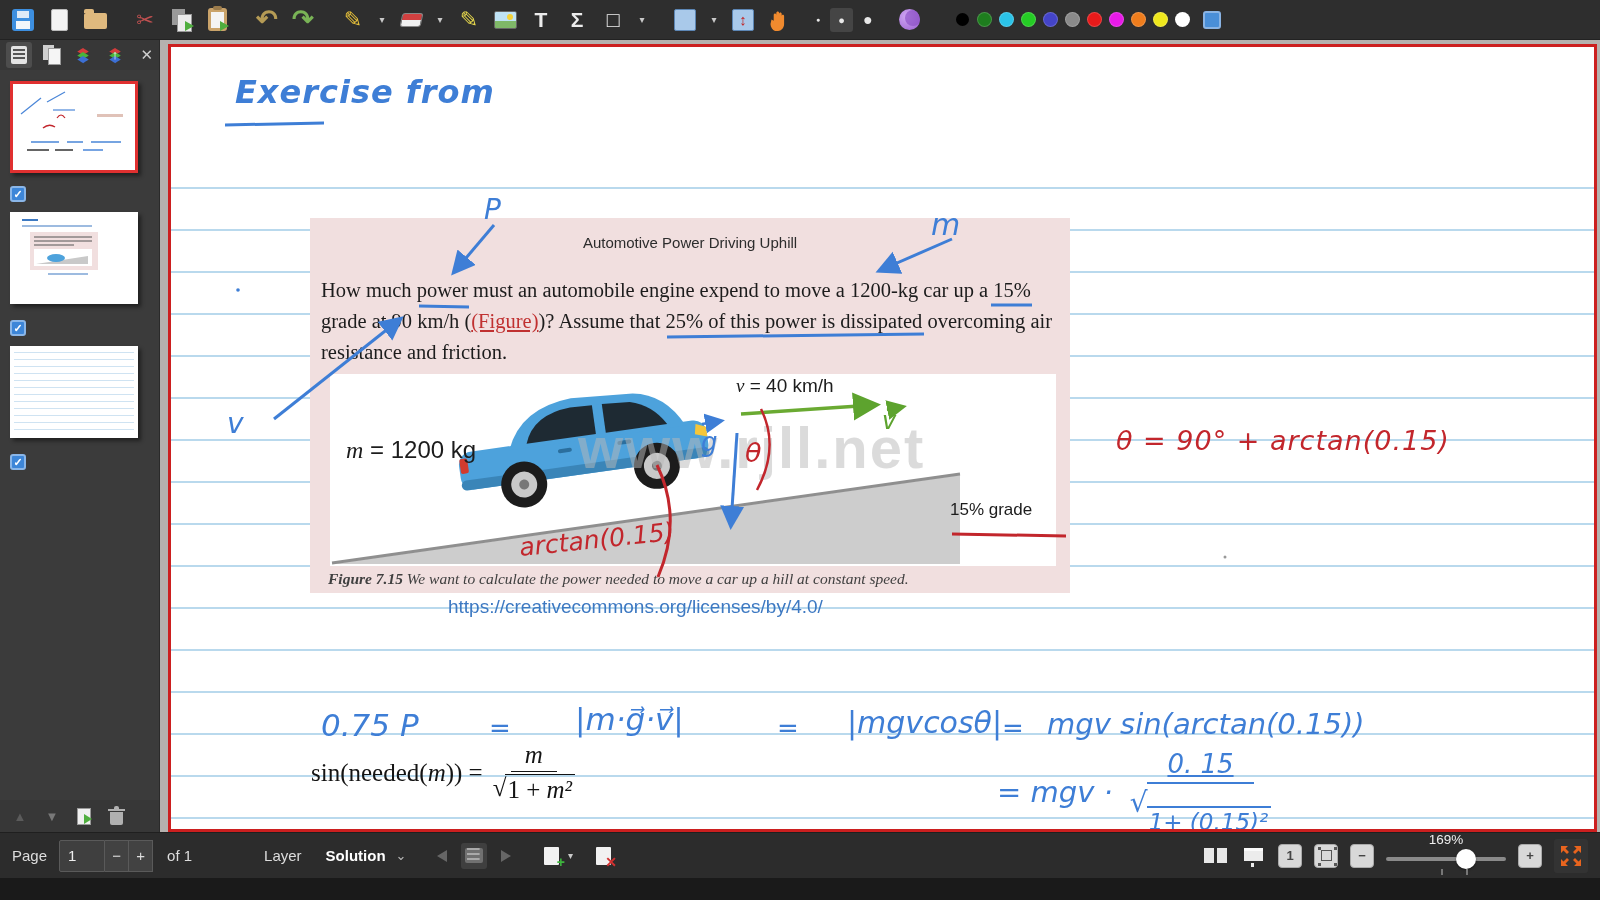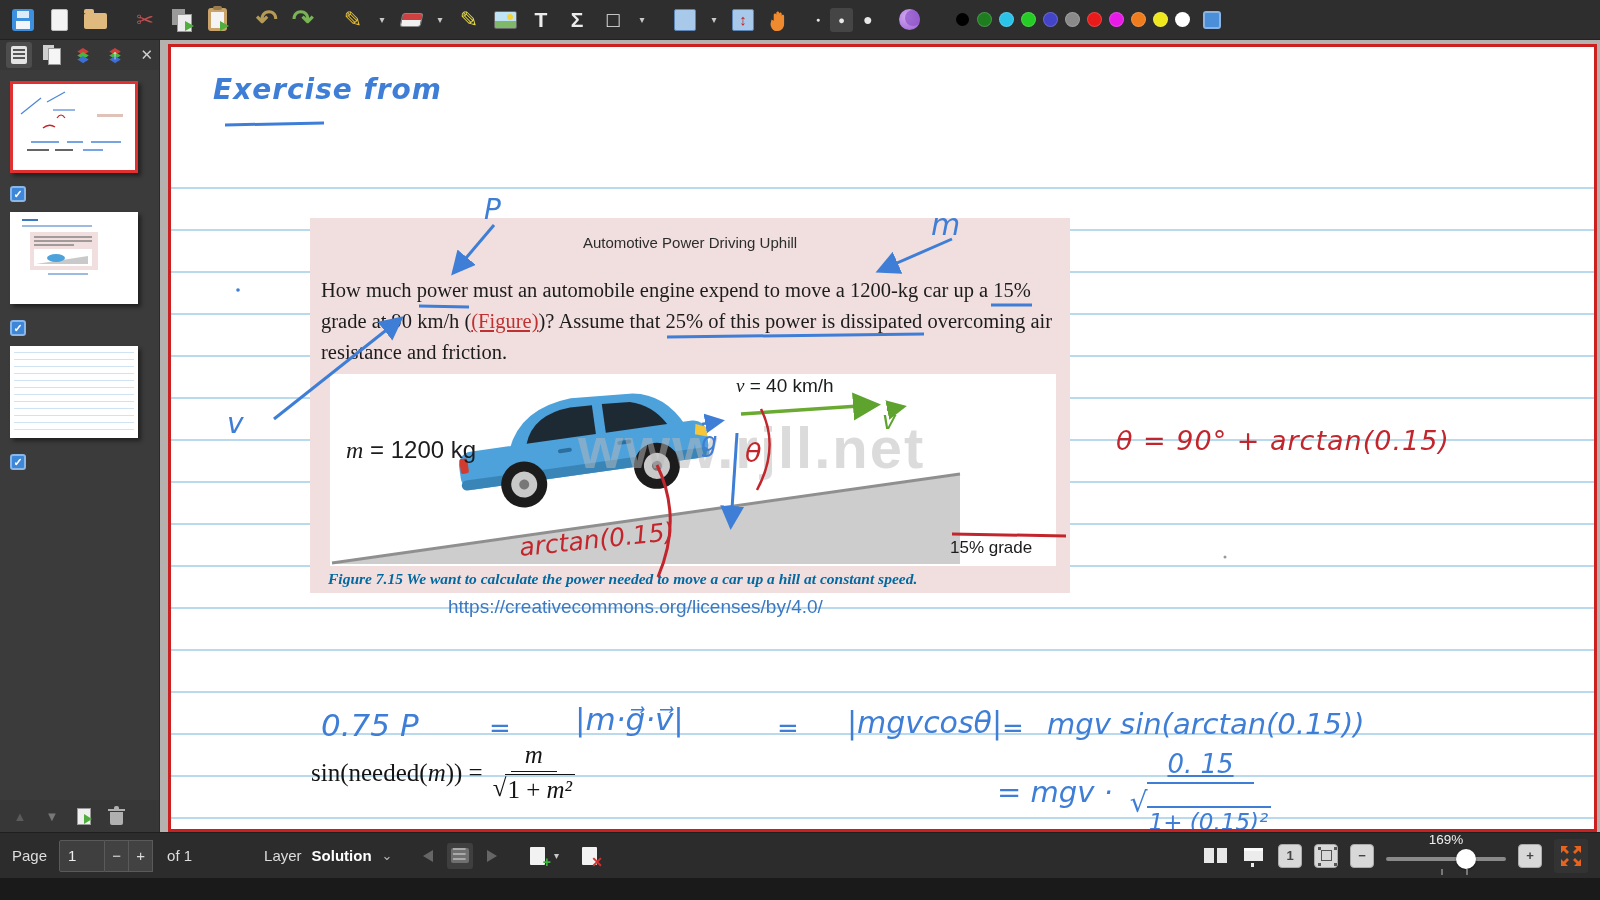--- a/index.html
+++ b/index.html
@@ -91,38 +91,38 @@
 
   
   .canvasbg { flex:1; background:#b5b1ae; position:relative; }
   .page { position:absolute; left:8px; top:4px; width:1429px; height:788px; background:#fff;
     border:3px solid #cc1f1f; overflow:hidden; }
   .lines { position:absolute; left:0; right:0; top:140px; bottom:0; z-index:0;
     background:repeating-linear-gradient(to bottom, #b9d9ed 0 1.6px, transparent 1.6px 42px); }
   .hw { font-family:"DejaVu Sans", sans-serif; font-style:italic; color:#3e7ed6; position:absolute; z-index:6; white-space:nowrap; }
   .hw-red { color:#c2262c; }
   .hw-green { color:#5da32e; }
-  .heading { left:42px; top:26px; font-size:28px; font-weight:600; letter-spacing:1px; }
+  .heading { left:64px; top:26px; font-size:32px; font-weight:600; letter-spacing:1px; }
   .urltext { position:absolute; left:51px; top:96px; font-size:19.5px; color:#3d79c2; z-index:2;
     letter-spacing:.2px; white-space:nowrap; }
   .cctext { position:absolute; left:277px; top:549px; font-size:19px; color:#3d79c2; z-index:2; }
 
   .exbox { position:absolute; left:139px; top:171px; width:760px; height:375px; background:#f1dfdf; z-index:1; }
   .extitle { position:absolute; top:16px; left:0; width:100%; text-align:center; font-size:15px; color:#2c2c2c; }
   .expara { position:absolute; left:11px; top:57px; width:742px; font-family:"Liberation Serif", serif;
     font-size:20.5px; line-height:31px; color:#1c1c1c; }
   .figref { color:#c03030; text-decoration:underline; }
   .figbox { position:absolute; left:20px; top:156px; width:726px; height:192px; background:#fff; overflow:visible; }
   .figsvg { position:absolute; inset:0; }
   .watermark { position:absolute; left:248px; top:40px; font-size:58px; font-weight:bold; color:#b9b9b9;
     opacity:.5; letter-spacing:2px; z-index:2; white-space:nowrap; }
   .figlabel { position:absolute; color:#1c1c1c; z-index:3; white-space:nowrap; }
   .flvar { font-style:italic; font-family:"Liberation Serif", serif; }
   .caption { position:absolute; left:18px; top:352px; font-family:"Liberation Serif", serif; font-size:15.5px;
-    color:#0369a1; font-style:italic; white-space:nowrap;font-weight:bold; }
+    color:#404040; font-style:italic; white-space:nowrap; }
   .caption b { font-style:italic; }
 
   .overlay { position:absolute; inset:0; z-index:5; pointer-events:none; }
 
   .eqrow span { position:absolute; font-family:"DejaVu Sans", sans-serif; font-style:italic; color:#3e7ed6; white-space:nowrap; }
   .latexblk { position:absolute; left:140px; top:694px; display:flex; align-items:center; z-index:2;
     font-family:"Liberation Serif", serif; font-size:25px; color:#141414; }
   .frac { display:inline-flex; flex-direction:column; align-items:center; margin-left:10px; }
   .frac .num { padding:0 14px 2px 14px; border-bottom:1.6px solid #141414; }
   .frac .den { display:flex; align-items:flex-start; padding-top:2px; }
@@ -136,21 +136,21 @@
   .blufrac .den .under { border-top:2.5px solid #3e7ed6; padding-top:1px; }
   .blufrac .lhs { font-size:29px; }
 
   
   .statusbar { height:46px; background:#2c2c2c; border-top:1px solid #1f1f1f; display:flex; align-items:center;
     padding:0 12px; color:#ddd; font-size:15px; flex-shrink:0; }
   .pginput { width:46px; height:32px; background:#3f3f3f; border:1px solid #5a5a5a; color:#eee; font-size:15px;
     padding-left:8px; border-radius:2px 0 0 2px; font-family:"Liberation Sans", sans-serif; }
   .stepbtn { width:24px; height:32px; background:#424242; border:1px solid #5a5a5a; border-left:none; color:#ddd;
     display:flex; align-items:center; justify-content:center; font-size:15px; }
-  .layer-val { font-weight:bold; color:#fff; margin-left:10px; }
+  .layer-val { font-weight:bold; color:#fff; margin-left:24px; }
   .chev { color:#bbb; margin-left:10px; font-size:13px; }
   .sicon { width:26px; height:26px; display:flex; align-items:center; justify-content:center; border-radius:3px; position:relative; }
   .tri-l { width:0; height:0; border-right:10px solid #666; border-top:6px solid transparent; border-bottom:6px solid transparent; }
   .tri-r { width:0; height:0; border-left:10px solid #666; border-top:6px solid transparent; border-bottom:6px solid transparent; }
   .i-annot { width:18px; height:15px; background:#707070; border-radius:2px;
     background-image:repeating-linear-gradient(to bottom, #a9a9a9 0 2px, transparent 2px 5px); background-size:70% 100%;
     background-position:center; background-repeat:no-repeat; }
   .hl-bg { background:#3f3f3f; }
   .i-pagewhite { width:15px; height:18px; background:#f2f2f2; border-radius:1px; position:relative; }
   .badge { position:absolute; bottom:-4px; right:-6px; font-size:14px; font-weight:bold; line-height:1; }
@@ -408,21 +408,21 @@
               </g>
               <line x1="570" y1="150" x2="684" y2="152" stroke="#c2262c" stroke-width="3" opacity="0"></line>
             </svg>
             <div class="watermark">www.rjll.net</div>
             <div class="figlabel" style="left:16px; top:62px; font-size:24px;">
               <span class="flvar">m</span><span> = 1200 kg</span>
             </div>
             <div class="figlabel" style="left:406px; top:1px; font-size:19px;">
               <span class="flvar">v</span><span> = 40 km/h</span>
             </div>
-            <div class="figlabel" style="left:620px; top:126px; font-size:17px;margin-top:38px;">15% grade</div>
+            <div class="figlabel" style="left:620px; top:126px; font-size:17px;">15% grade</div>
           </div>
 
           <div class="caption">
             <b>Figure 7.15</b><span> We want to calculate the power needed to move a car up a hill at constant speed.</span>
           </div>
         </div>
 
         <span class="cctext">https://creativecommons.org/licenses/by/4.0/</span>
 
         <div class="eqrow">

